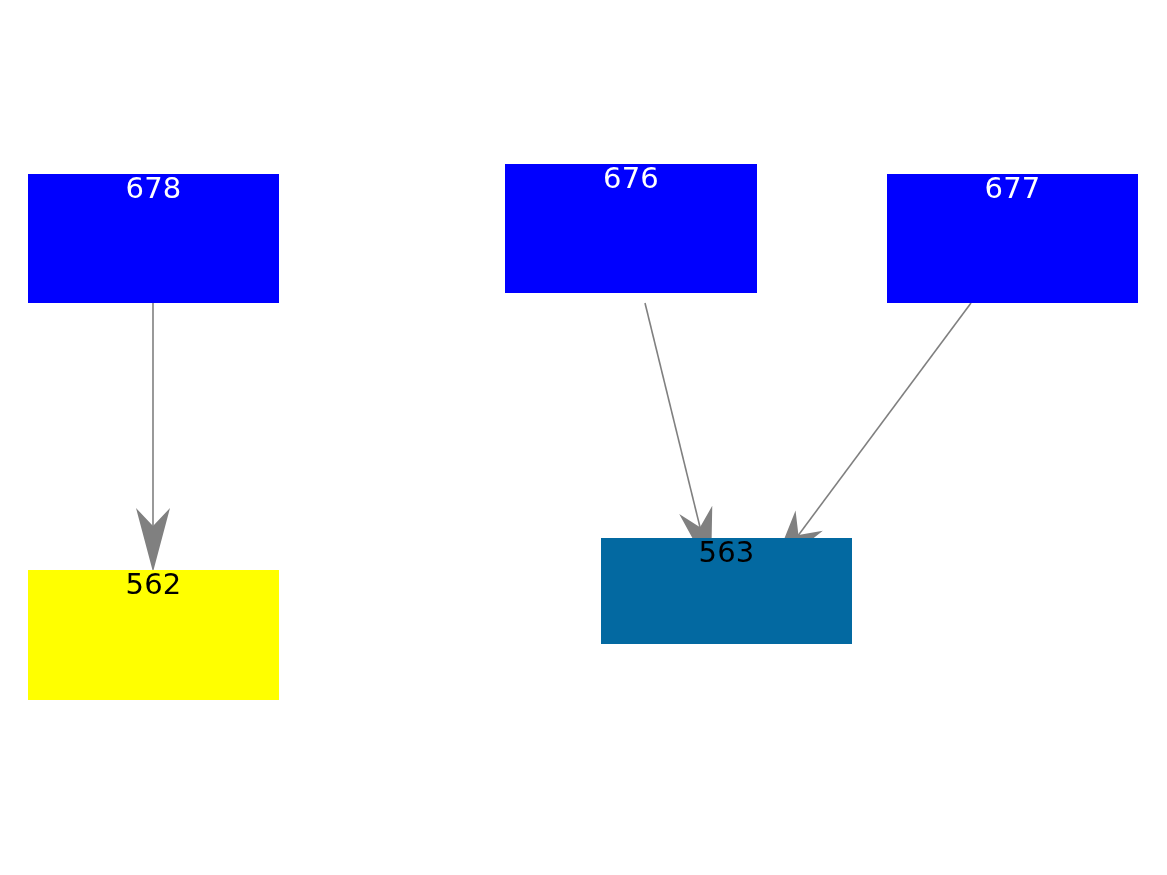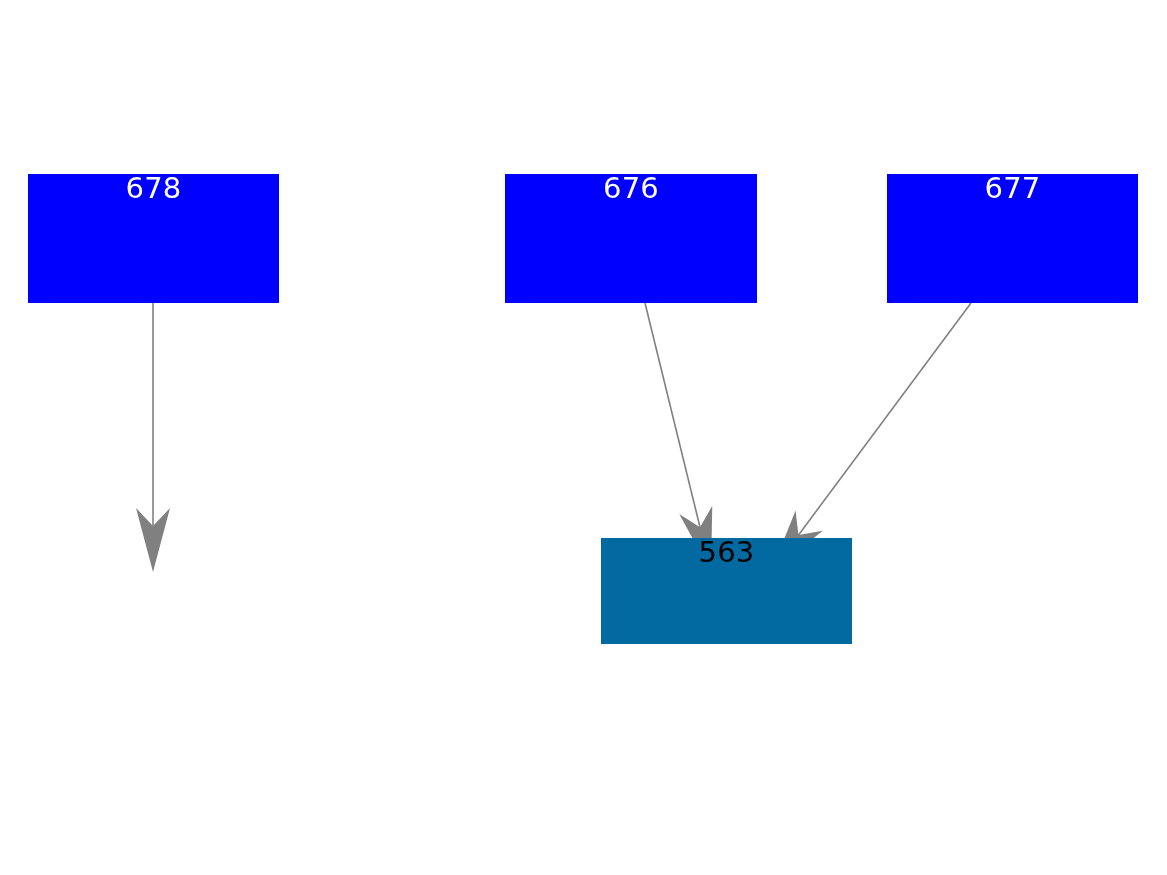--- a/index.html
+++ b/index.html
@@ -61,26 +61,29 @@
       <line x1="645" y1="303" x2="709.5702853077248" y2="566.1728295117877" stroke="#808080" stroke-width="1.6"></line>
       <polygon points="711,572 679.239393565797,513.8943730871815 700.0388540258906,527.3250262570389 712.2600263323334,505.7926564976224" fill="#808080"></polygon>
       <line x1="971" y1="303" x2="774.579921043226" y2="567.185006196861" stroke="#808080" stroke-width="1.6"></line>
       <polygon points="771,572 795.5433420188506,510.4969564773765 798.4460613313996,535.0850475092674 822.828306903305,530.7831757223241" fill="#808080"></polygon>
     </svg>
 
   <div class="node node-source" style="left: 28px; top: 174px; width: 251px; height: 129px; background: rgb(0, 0, 255); color: rgb(255, 255, 255);">
     <span class="node-label">678</span>
   </div>
 
-  <div class="node node-source" style="left: 505px; top: 174px; width: 252px; height: 129px; background: rgb(0, 0, 255); color: rgb(255, 255, 255);">
+  <div class="node node-source" style="left: 505px; top: 164px; width: 252px; height: 129px; background: rgb(0, 0, 255); color: rgb(255, 255, 255);">
     <span class="node-label">676</span>
   </div>
 
   <div class="node node-source" style="left: 887px; top: 174px; width: 251px; height: 129px; background: rgb(0, 0, 255); color: rgb(255, 255, 255);">
     <span class="node-label">677</span>
   </div>
 
+  <div class="node node-target" style="left: 28px; top: 570px; width: 251px; height: 130px; background: rgb(255, 255, 0); color: rgb(0, 0, 0);">
+    <span class="node-label">562</span>
+  </div>
 
   <div class="node node-target" style="left: 601px; top: 538px; width: 251px; height: 106px; background: #0369a1; color: rgb(0, 0, 0);">
     <span class="node-label">563</span>
   </div>
 
 </div>
 
 </body></html>

